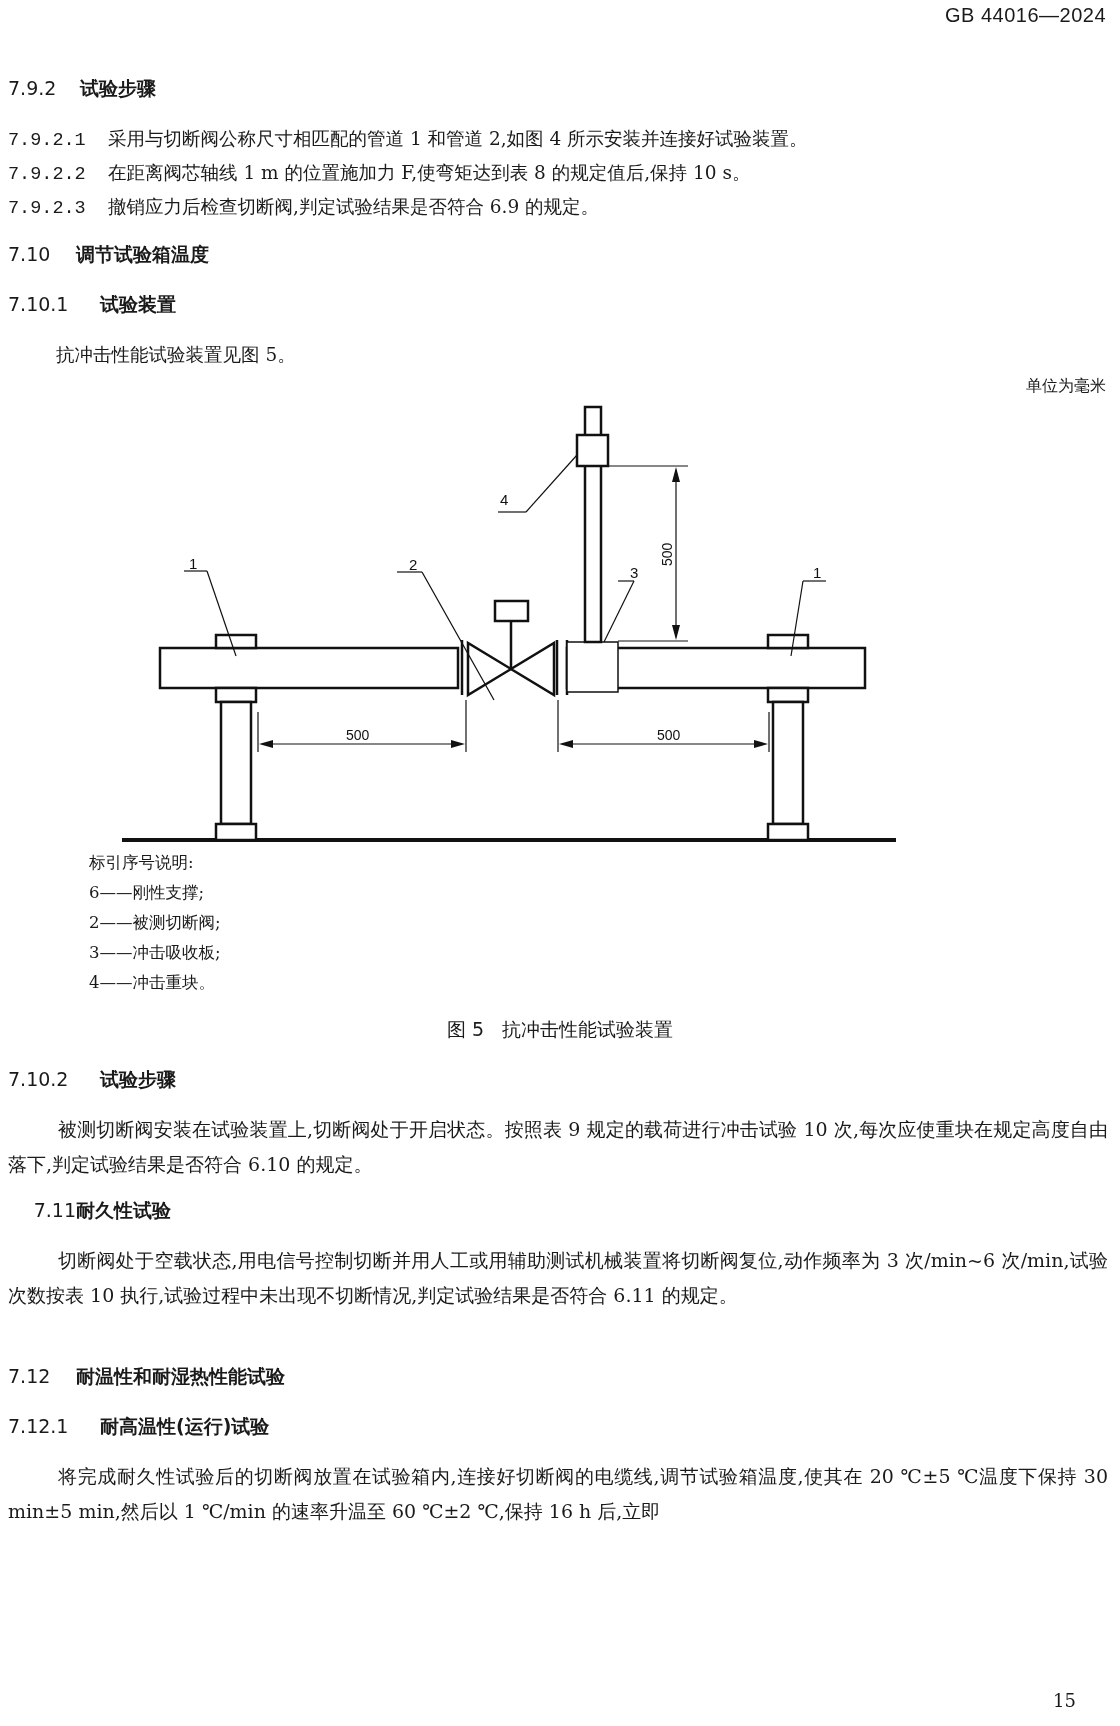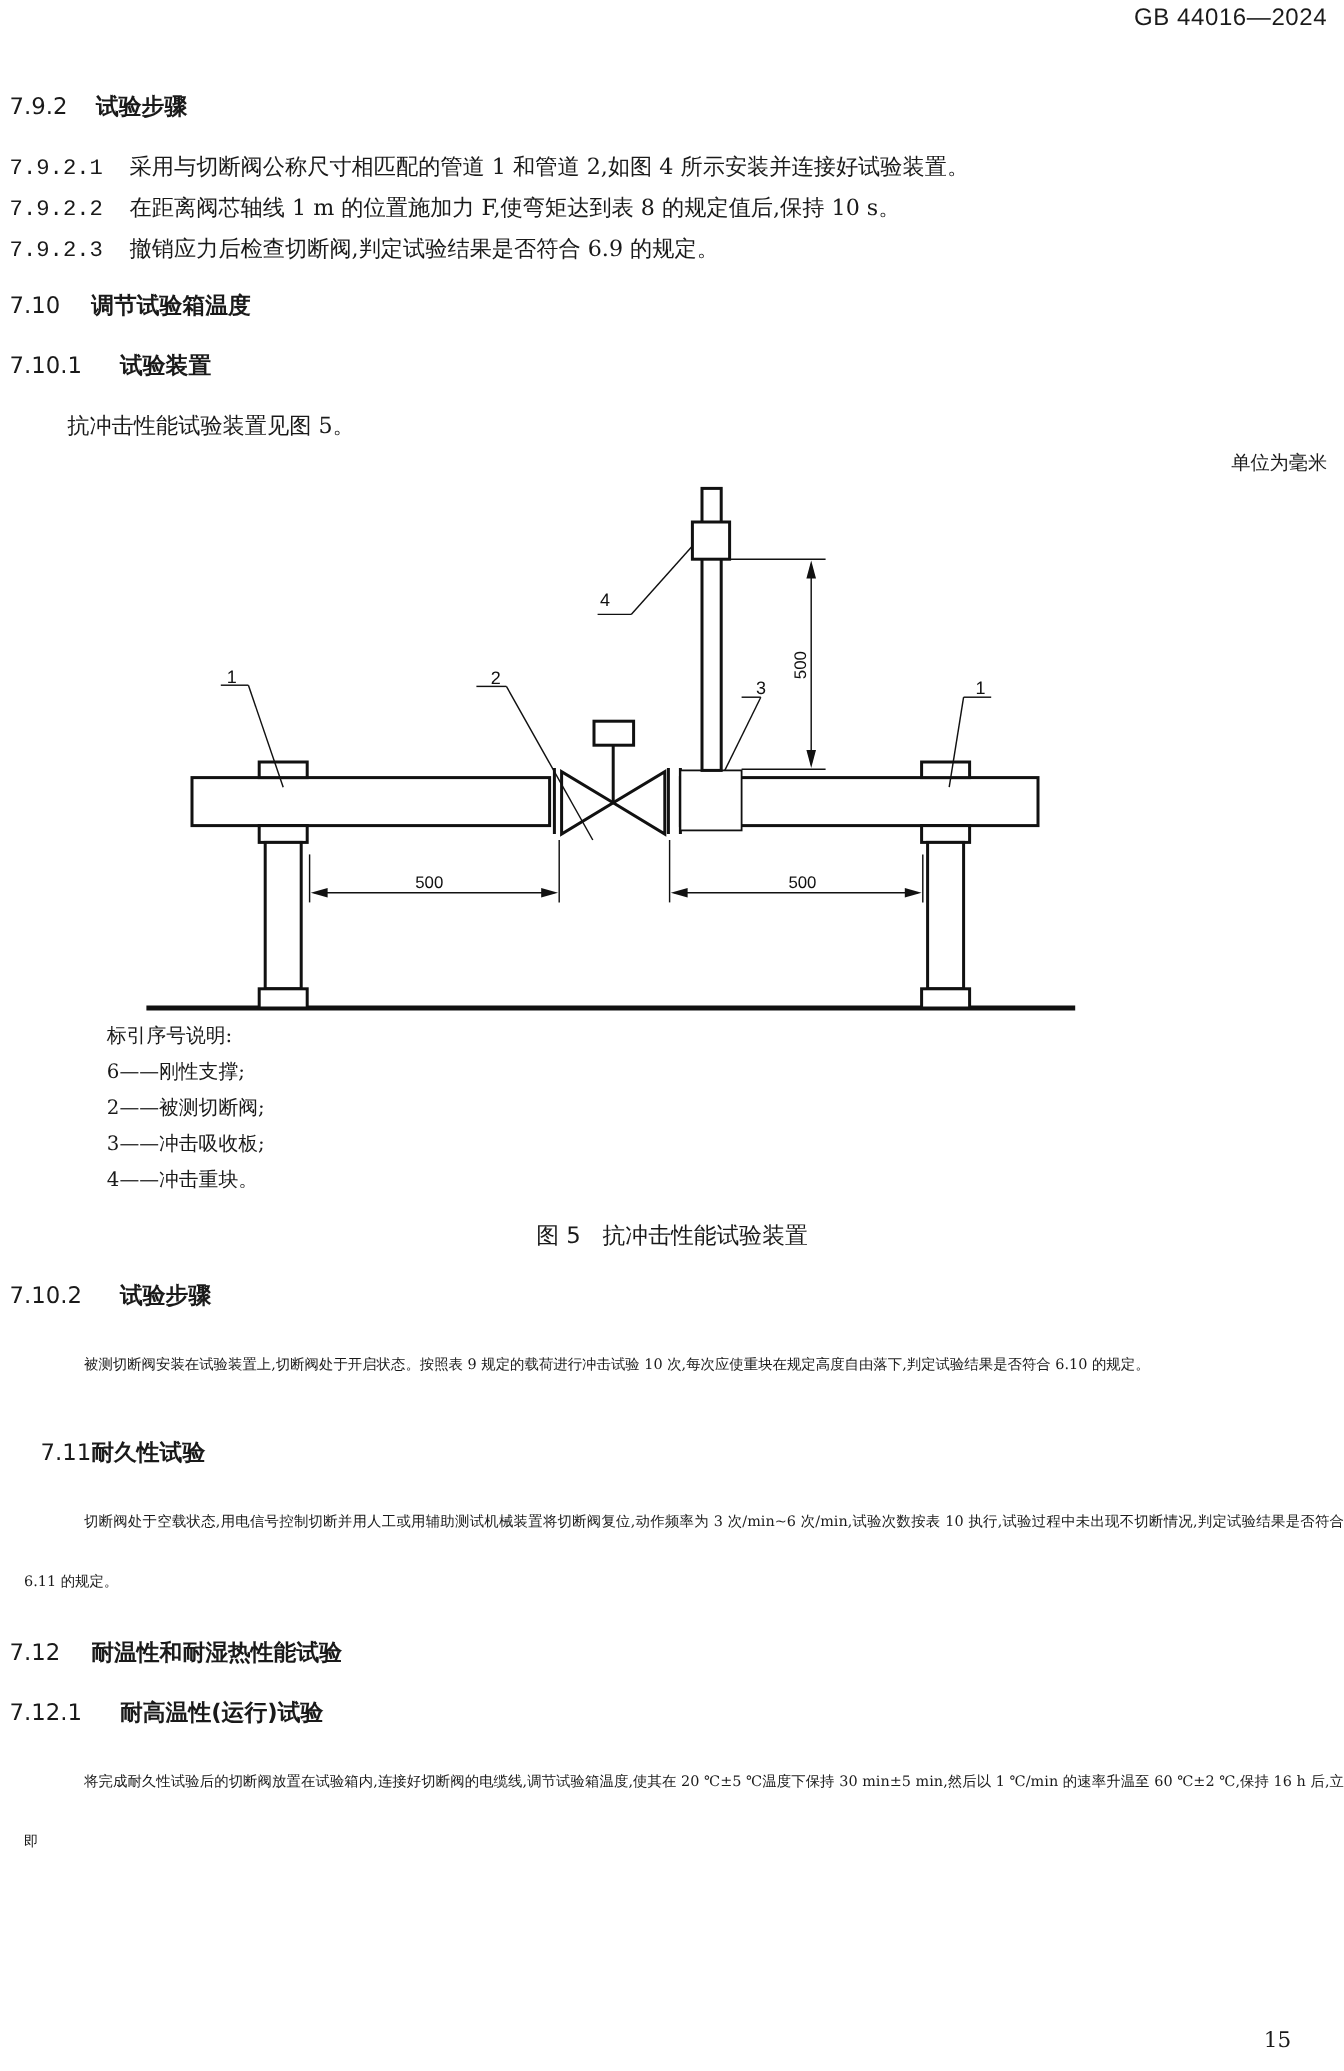--- a/index.html
+++ b/index.html
@@ -8,21 +8,21 @@
   .abs { position: absolute; white-space: nowrap; }
   .std-code { right: 14px; top: 4px; font-family: "Liberation Sans", "DejaVu Sans", sans-serif;
               font-weight: normal; font-size: 20px; letter-spacing: 0.5px; }
   .h { font-family: "DejaVu Sans", "Liberation Sans", sans-serif; font-weight: bold; font-size: 19px; left: 8px; }
   .h .num { font-weight: normal; display: inline-block; }
   .h .num.w3 { width: 72px; }
   .h .num.w4 { width: 92px; }
   .h .num.w2 { width: 68px; }
   .p { font-size: 18.5px; left: 8px; }
   .p .num { font-family: Liberation Mono, monospace; display: inline-block; width: 100px; }
-  .body-text { font-size: 12px; left: 20px; width: 1100px; white-space: normal; line-height: 50px; text-align: justify; }
+  .body-text { font-size: 19px; left: 8px; width: 1100px; white-space: normal; line-height: 35px; text-align: justify; }
   .indent { text-indent: 50px; }
   .unit { right: 14px; font-size: 16px; }
   .legend { font-size: 16.5px; left: 50px; line-height: 30px; margin-left: 39px; }
   .caption { font-family: "DejaVu Sans", "Liberation Sans", sans-serif; font-weight: normal; font-size: 19px; left: 0; width: 1120px; text-align: center; }
   .page-num { right: 44px; top: 1690px; font-size: 18px; }
   svg text { font-family: "Liberation Sans", "DejaVu Sans", sans-serif; }
 </style>
 </head>
 <body>
 

